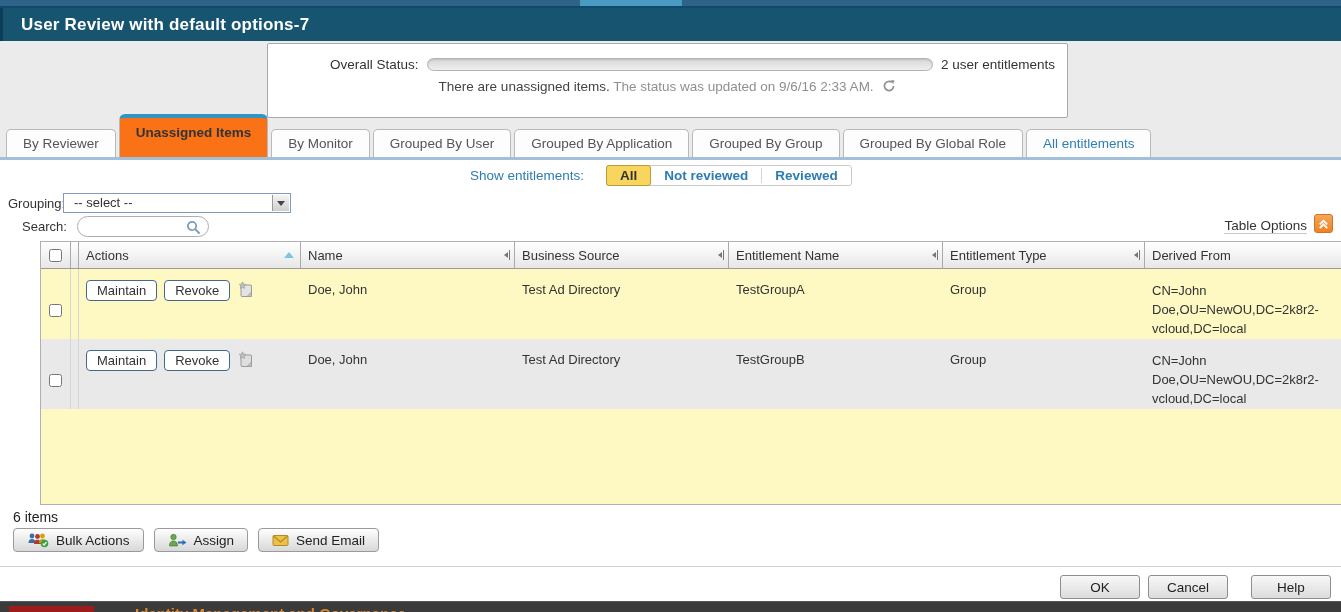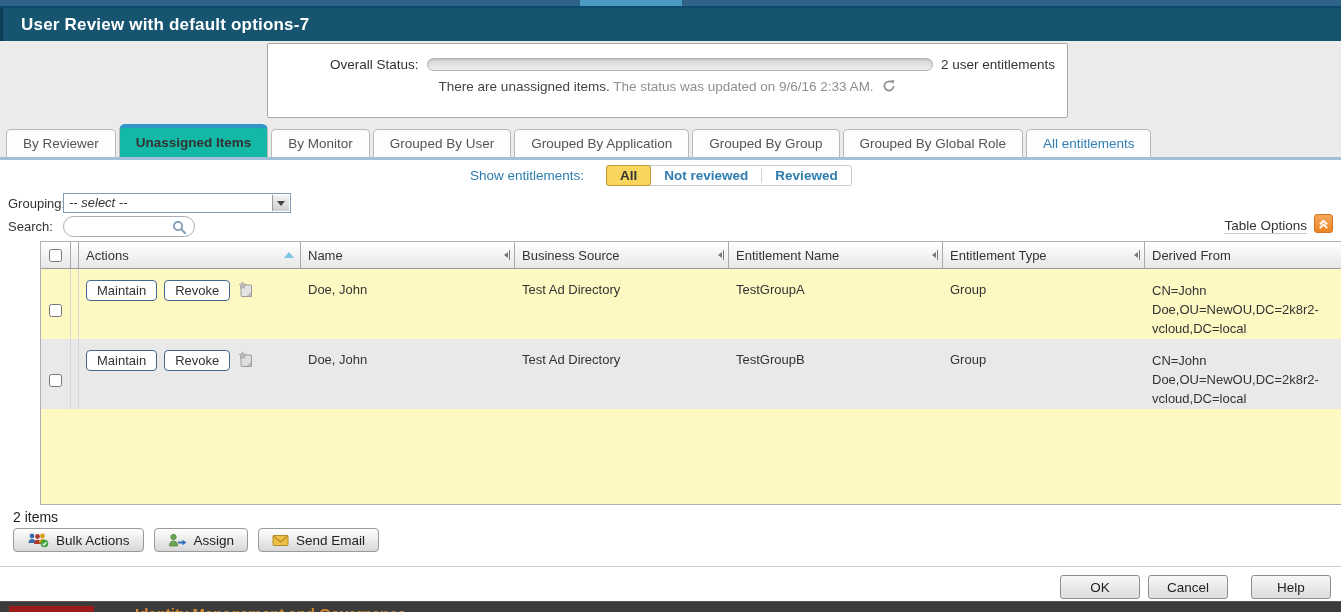--- a/index.html
+++ b/index.html
@@ -22,42 +22,42 @@
   .progress-track { width:558px; height:13px; border:1px solid #b3b3b3; border-radius:7px; background:linear-gradient(#d7d7d7,#efefef); box-shadow:inset 0 1px 2px rgba(0,0,0,.12); }
   .status-count { font-size:13.5px; color:#333; white-space:nowrap; }
   .status-line2 { margin-top:7px; text-align:center; font-size:13.5px; }
   .msg-strong { color:#444; }
   .msg-muted { color:#8f8f8f; }
   .refresh-icon { display:inline-block; vertical-align:-2px; margin-left:5px; }
 
   
   .tabs-row { position:absolute; left:6px; top:124px; right:0; height:33px; display:flex; align-items:flex-end; gap:3px; }
   .tab { background:#fdfdfd; border:1px solid #b9b9b9; border-bottom:none; border-radius:5px 5px 0 0; height:28px; line-height:27px; padding:0 16px; font-size:13.5px; color:#555; white-space:nowrap; cursor:pointer; }
-  .tab.active { height:33px; line-height:30px; background:#14b8a6; border-top:4px solid #2f96c8; border-radius:6px 6px 0 0; font-weight:bold; color:#333; }
+  .tab.active { height:43px; line-height:30px; background:#f97316; border-top:4px solid #2f96c8; border-radius:6px 6px 0 0; font-weight:bold; color:#333; }
   .tab.link-style { color:#2e7fb5; }
   .tabs-underline { position:absolute; left:0; top:157px; right:0; height:3px; background:#a3c0da; }
 
   
   .content { position:absolute; left:0; top:160px; right:0; bottom:46px; background:#fff; }
 
   
   .filter-row { position:absolute; left:470px; top:5px; display:flex; align-items:center; gap:22px; }
   .filter-label { color:#2e7cb0; font-size:13.5px; }
   .filter-group { display:flex; align-items:stretch; border:1px solid #c9c9c9; border-radius:3px; background:#fff; }
   .filter-opt { font-size:13.5px; font-weight:bold; padding:2px 13px; color:#2e7cb0; cursor:pointer; }
   .filter-opt.sel { background:#f8d55c; border:1px solid #bd9a33; border-radius:3px; color:#333; margin:-1px 0 -1px -1px; }
   .filter-sep { width:1px; background:#d4d4d4; margin:2px 0; }
 
   
   .grouping-row { position:absolute; left:8px; top:33px; display:flex; align-items:center; }
   .ctl-label { font-size:13px; color:#333; width:55px; }
-  .select-box { position:relative; width:228px; height:20px; border:1px solid #7f9db9; background:#fff; font-size:13px; color:#333; line-height:18px; padding-left:5px; cursor:pointer;font-style:italic; }
+  .select-box { position:relative; width:228px; height:20px; border:1px solid #7f9db9; background:#fff; font-size:13px; color:#333; line-height:18px; padding-left:10px; cursor:pointer; }
   .select-arrow-btn { position:absolute; right:1px; top:1px; bottom:1px; width:17px; background:linear-gradient(#f4f4f4,#cfcfcf); border-left:1px solid #9a9a9a; display:flex; align-items:center; justify-content:center; }
   .caret-down { width:0; height:0; border-left:4px solid transparent; border-right:4px solid transparent; border-top:5px solid #444; }
-  .search-row { position:absolute; left:8px; top:56px; display:flex; align-items:center; }
+  .search-row { position:absolute; left:22px; top:56px; display:flex; align-items:center; }
   .search-pill { position:relative; width:132px; height:21px; border:1px solid #abadb3; border-radius:11px; background:#fff; }
   .search-pill input { position:absolute; left:8px; top:1px; width:95px; height:17px; border:none; outline:none; font-size:13px; background:transparent; }
   .search-pill .mag { position:absolute; right:7px; top:3px; }
 
   
   .table-options { position:absolute; right:34px; top:58px; font-size:13.5px; color:#333; border-bottom:1px solid #c9c9c9; cursor:pointer; }
   .orange-btn { position:absolute; right:8px; top:54px; width:19px; height:19px; border:1px solid #d4731f; border-radius:3px; background:linear-gradient(#f5a75b,#ee8324); display:flex; align-items:center; justify-content:center; cursor:pointer; }
 
   
   .etable { position:absolute; left:4px; top:81px; width:1329px; height:264px; border:1px solid #b0b0b0; background:#fef9c3;margin-left:36px; }
@@ -281,21 +281,21 @@
         <div class="td">Group</div>
         <div class="td wrap">CN=John Doe,OU=NewOU,DC=2k8r2-vcloud,DC=local</div>
       </div>
 
       <div class="vscroll">
         <span class="vs-arrow vs-up"></span>
         <span class="vs-arrow vs-down"></span>
       </div>
     </div>
 
-    <div class="items-count">2 items</div>
+    <div class="items-count">6 items</div>
 
     <div class="bulk-bar">
       <button class="fbtn">
         <svg width="22" height="16" viewBox="0 0 22 16">
             <circle cx="5" cy="4" r="2.4" fill="#3a6ea8"></circle>
             <path d="M1.5 11 q0-4 3.5-4 q3.5 0 3.5 4 z" fill="#3a6ea8"></path>
             <circle cx="10.5" cy="4.5" r="2.4" fill="#b03a2e"></circle>
             <path d="M7 12 q0-4.2 3.5-4.2 q3.5 0 3.5 4.2 z" fill="#b03a2e"></path>
             <circle cx="15.5" cy="4" r="2.4" fill="#d4a017"></circle>
             <path d="M12 11 q0-4 3.5-4 q3.5 0 3.5 4 z" fill="#d4a017"></path>

